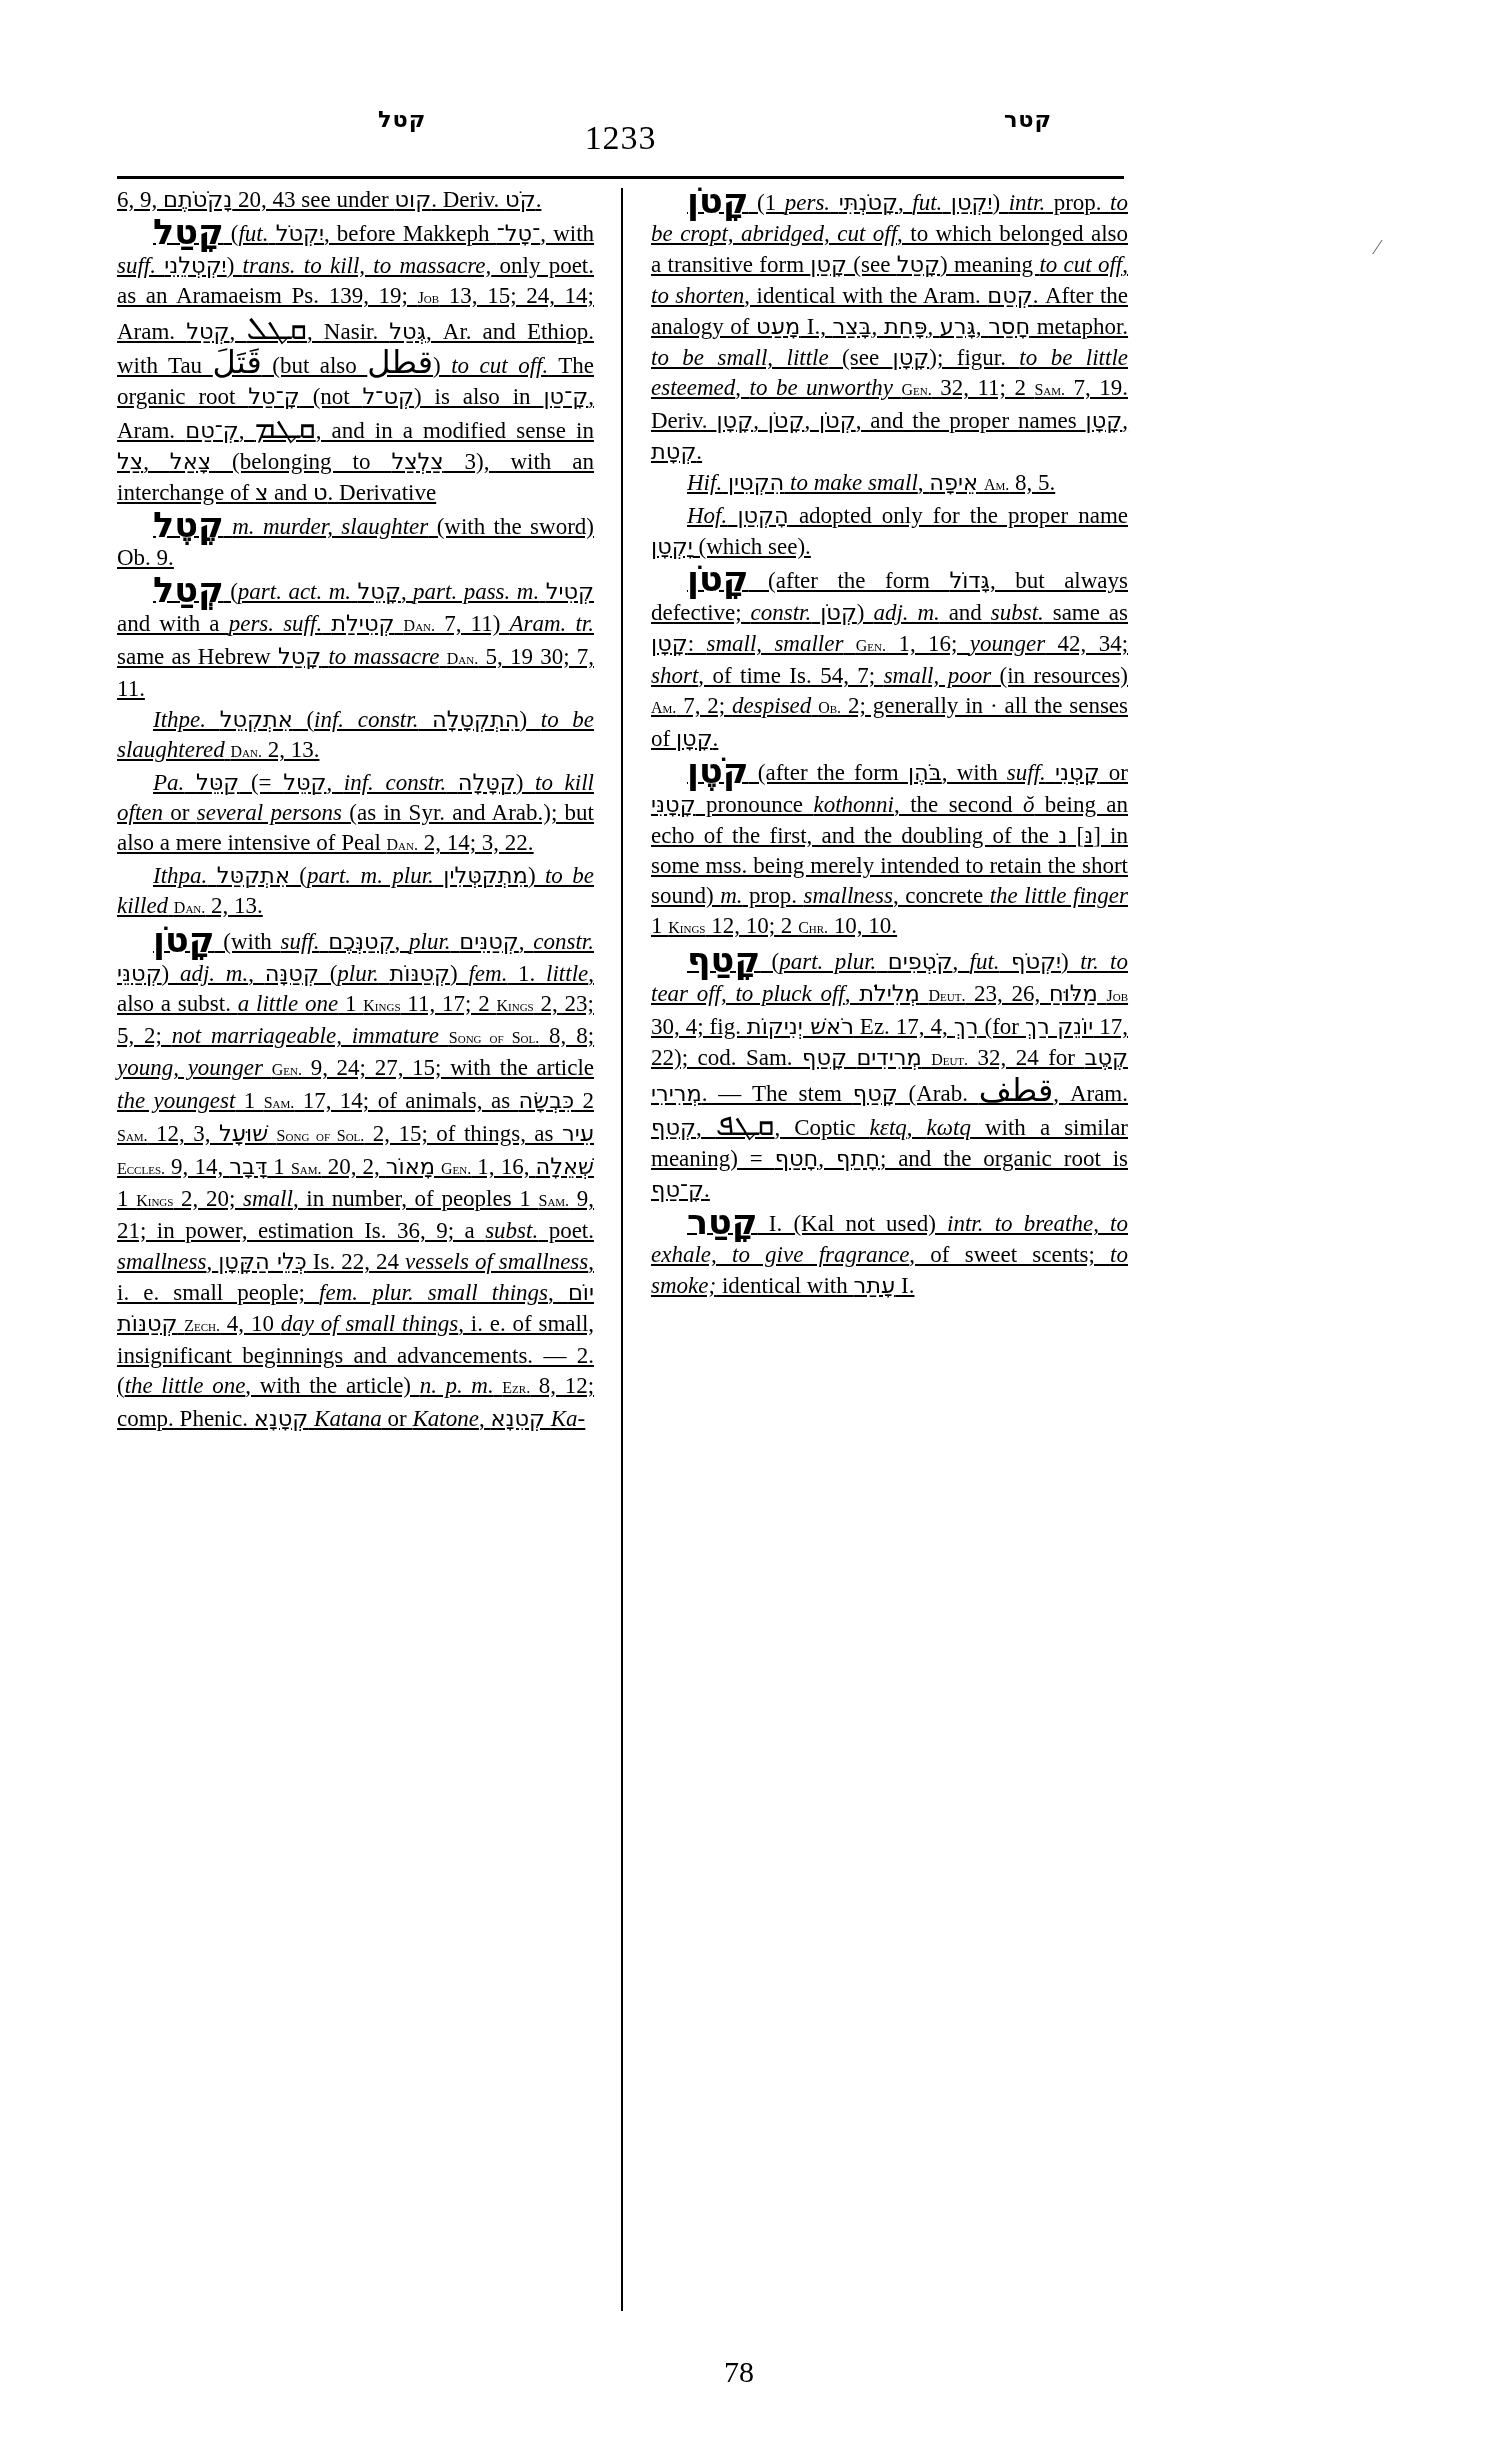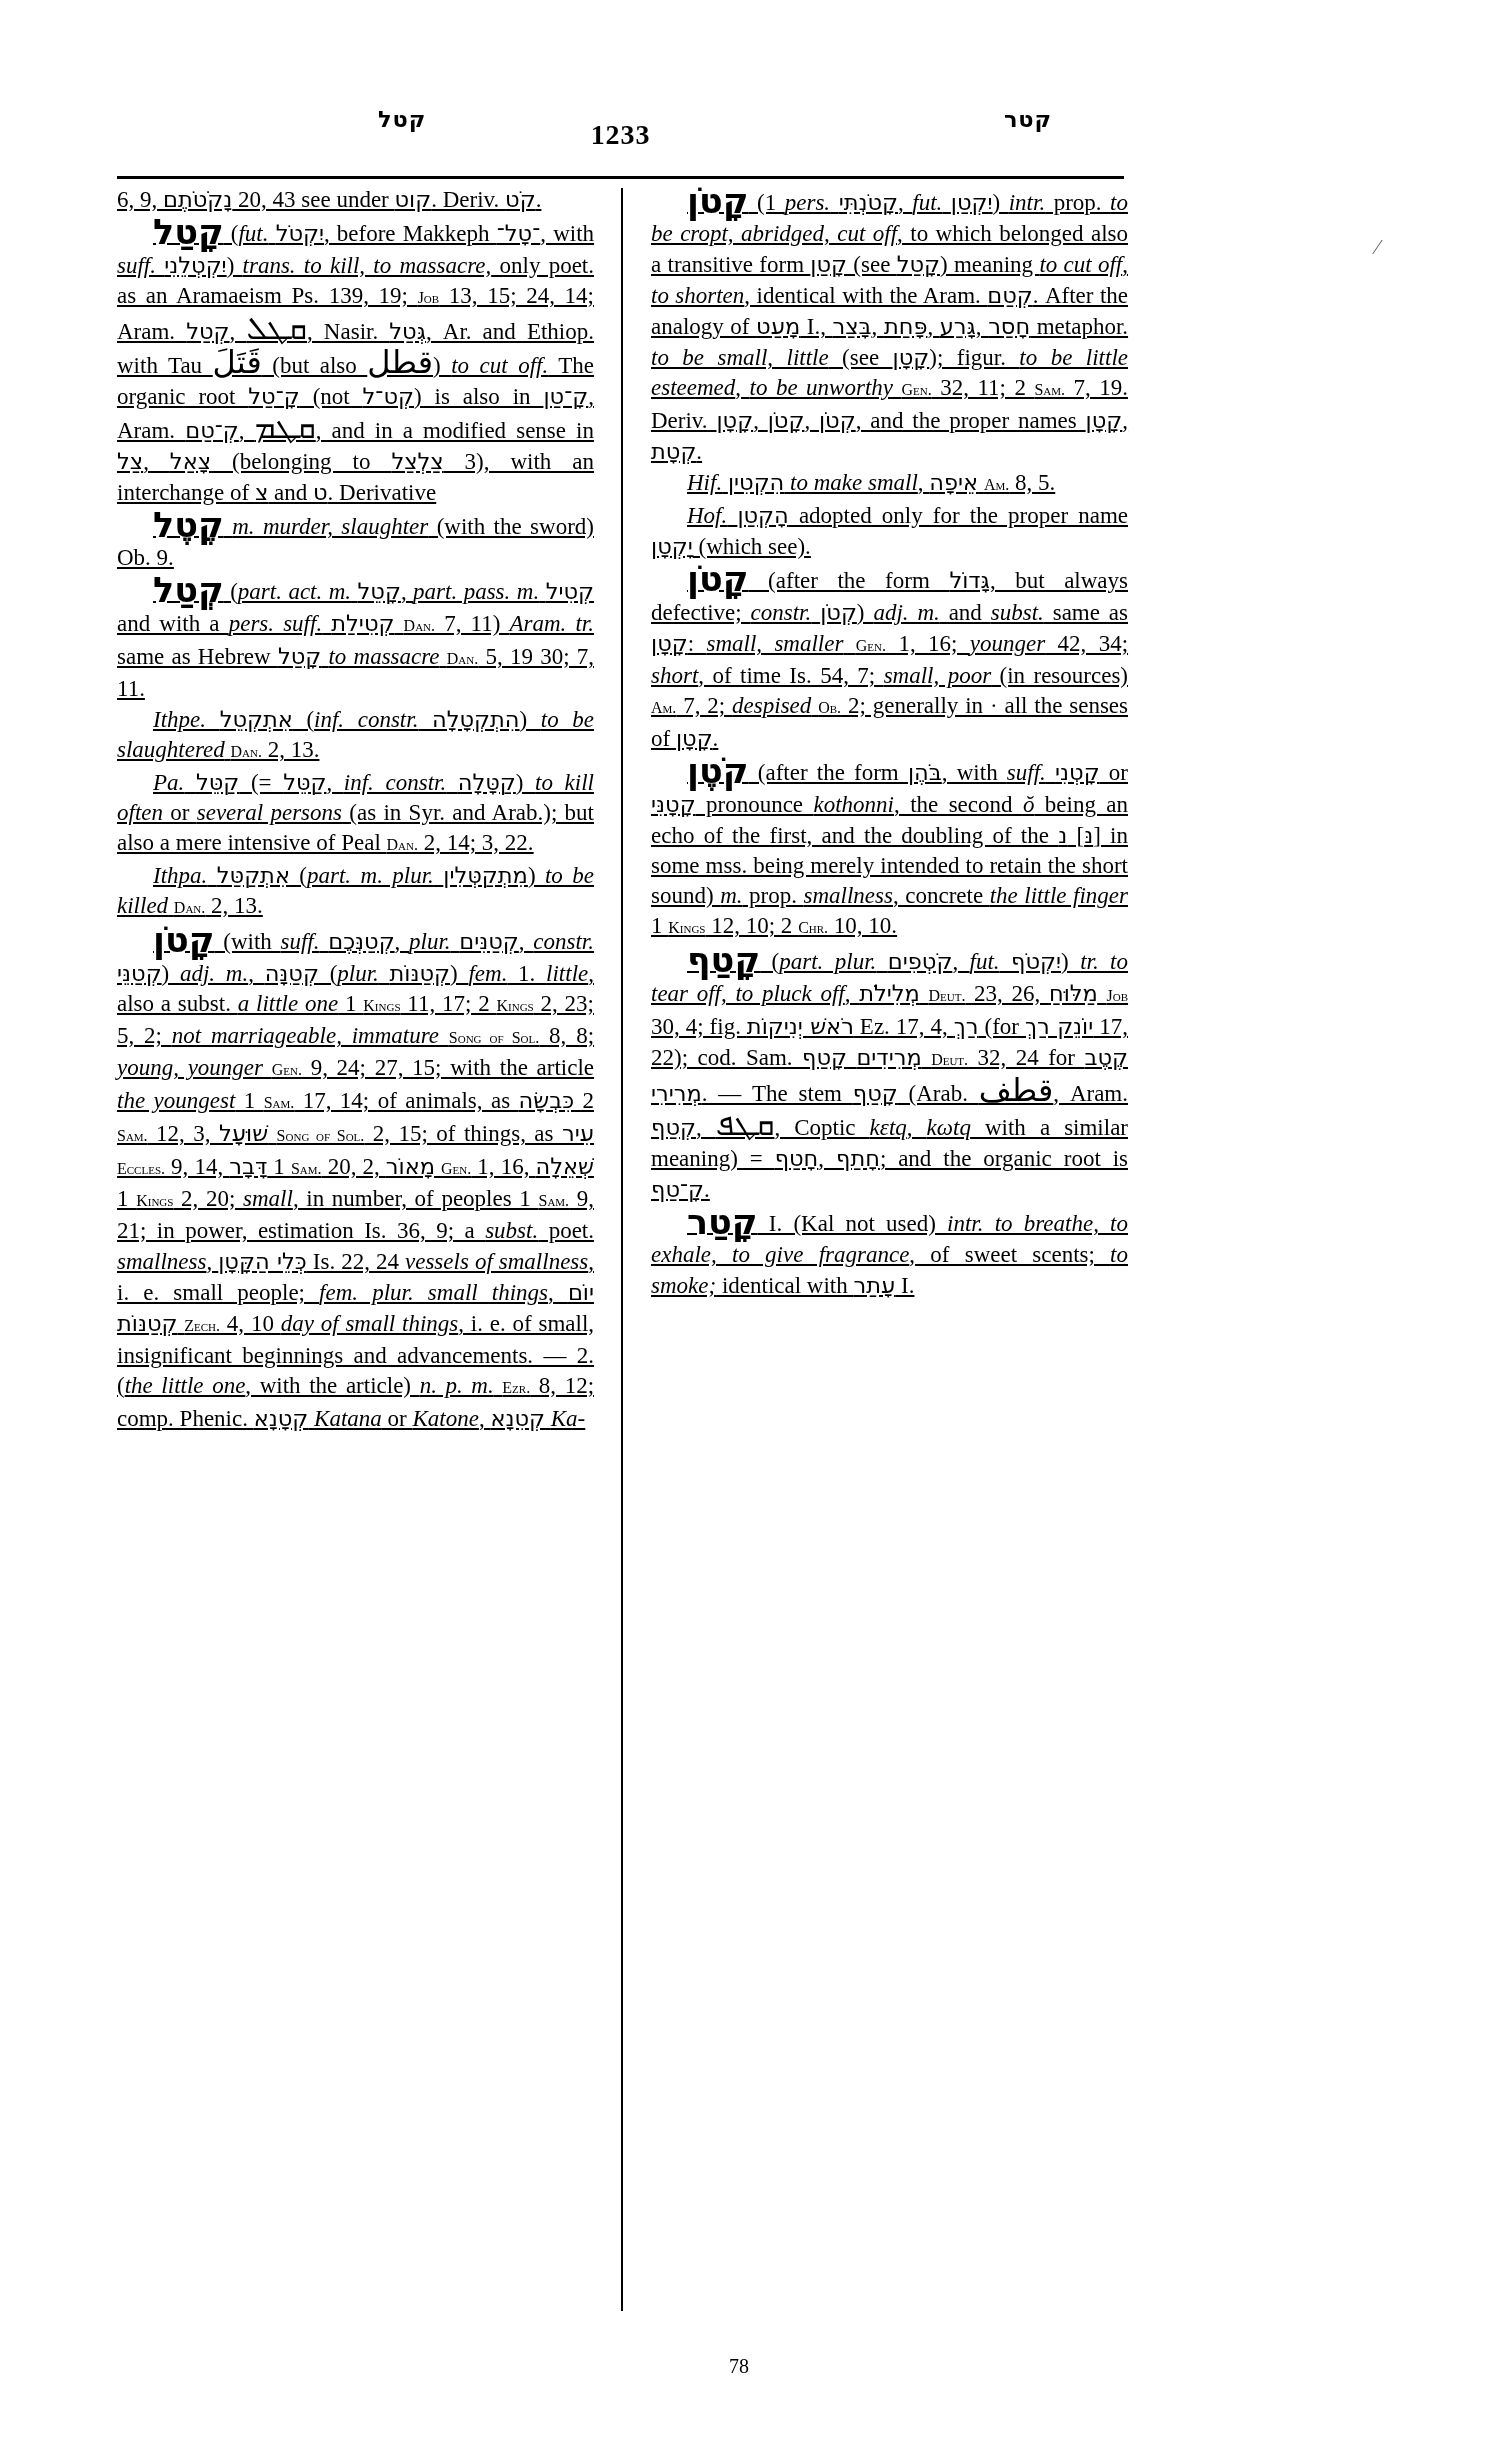--- a/index.html
+++ b/index.html
@@ -37,22 +37,22 @@
     direction: rtl;
     letter-spacing: 0.9px;
   }
   .hdr-left-heb { left: 261px; top: 7.2px; }
   .hdr-right-heb { right: 72px; top: 7.2px; }
   .hdr-page {
     position: absolute;
     left: 50%;
     transform: translateX(-50%);
     top: 20px;
-    font-size: 28px;
-    font-weight: 700;
+    font-size: 34px;
+    font-weight: 400;
     letter-spacing: 0.9px;
   }
   .hdr-rule {
     position: absolute;
     left: 0;
     top: 77px;
     width: 1007px;
     height: 2.7px;
     background: #000;
   }
@@ -116,21 +116,21 @@
   .sc {
     font-variant: small-caps;
     font-size: 16px;
   }
   
   .footer-num {
     position: absolute;
     left: 50%;
     transform: translateX(-50%);
     top: 2355px;
-    font-size: 20px;
+    font-size: 30px;
   }
   .corner-mark {
     position: absolute;
     right: 99px;
     top: 236px;
     font-size: 20px;
     color: #555;
   }
 </style>
 </head>

